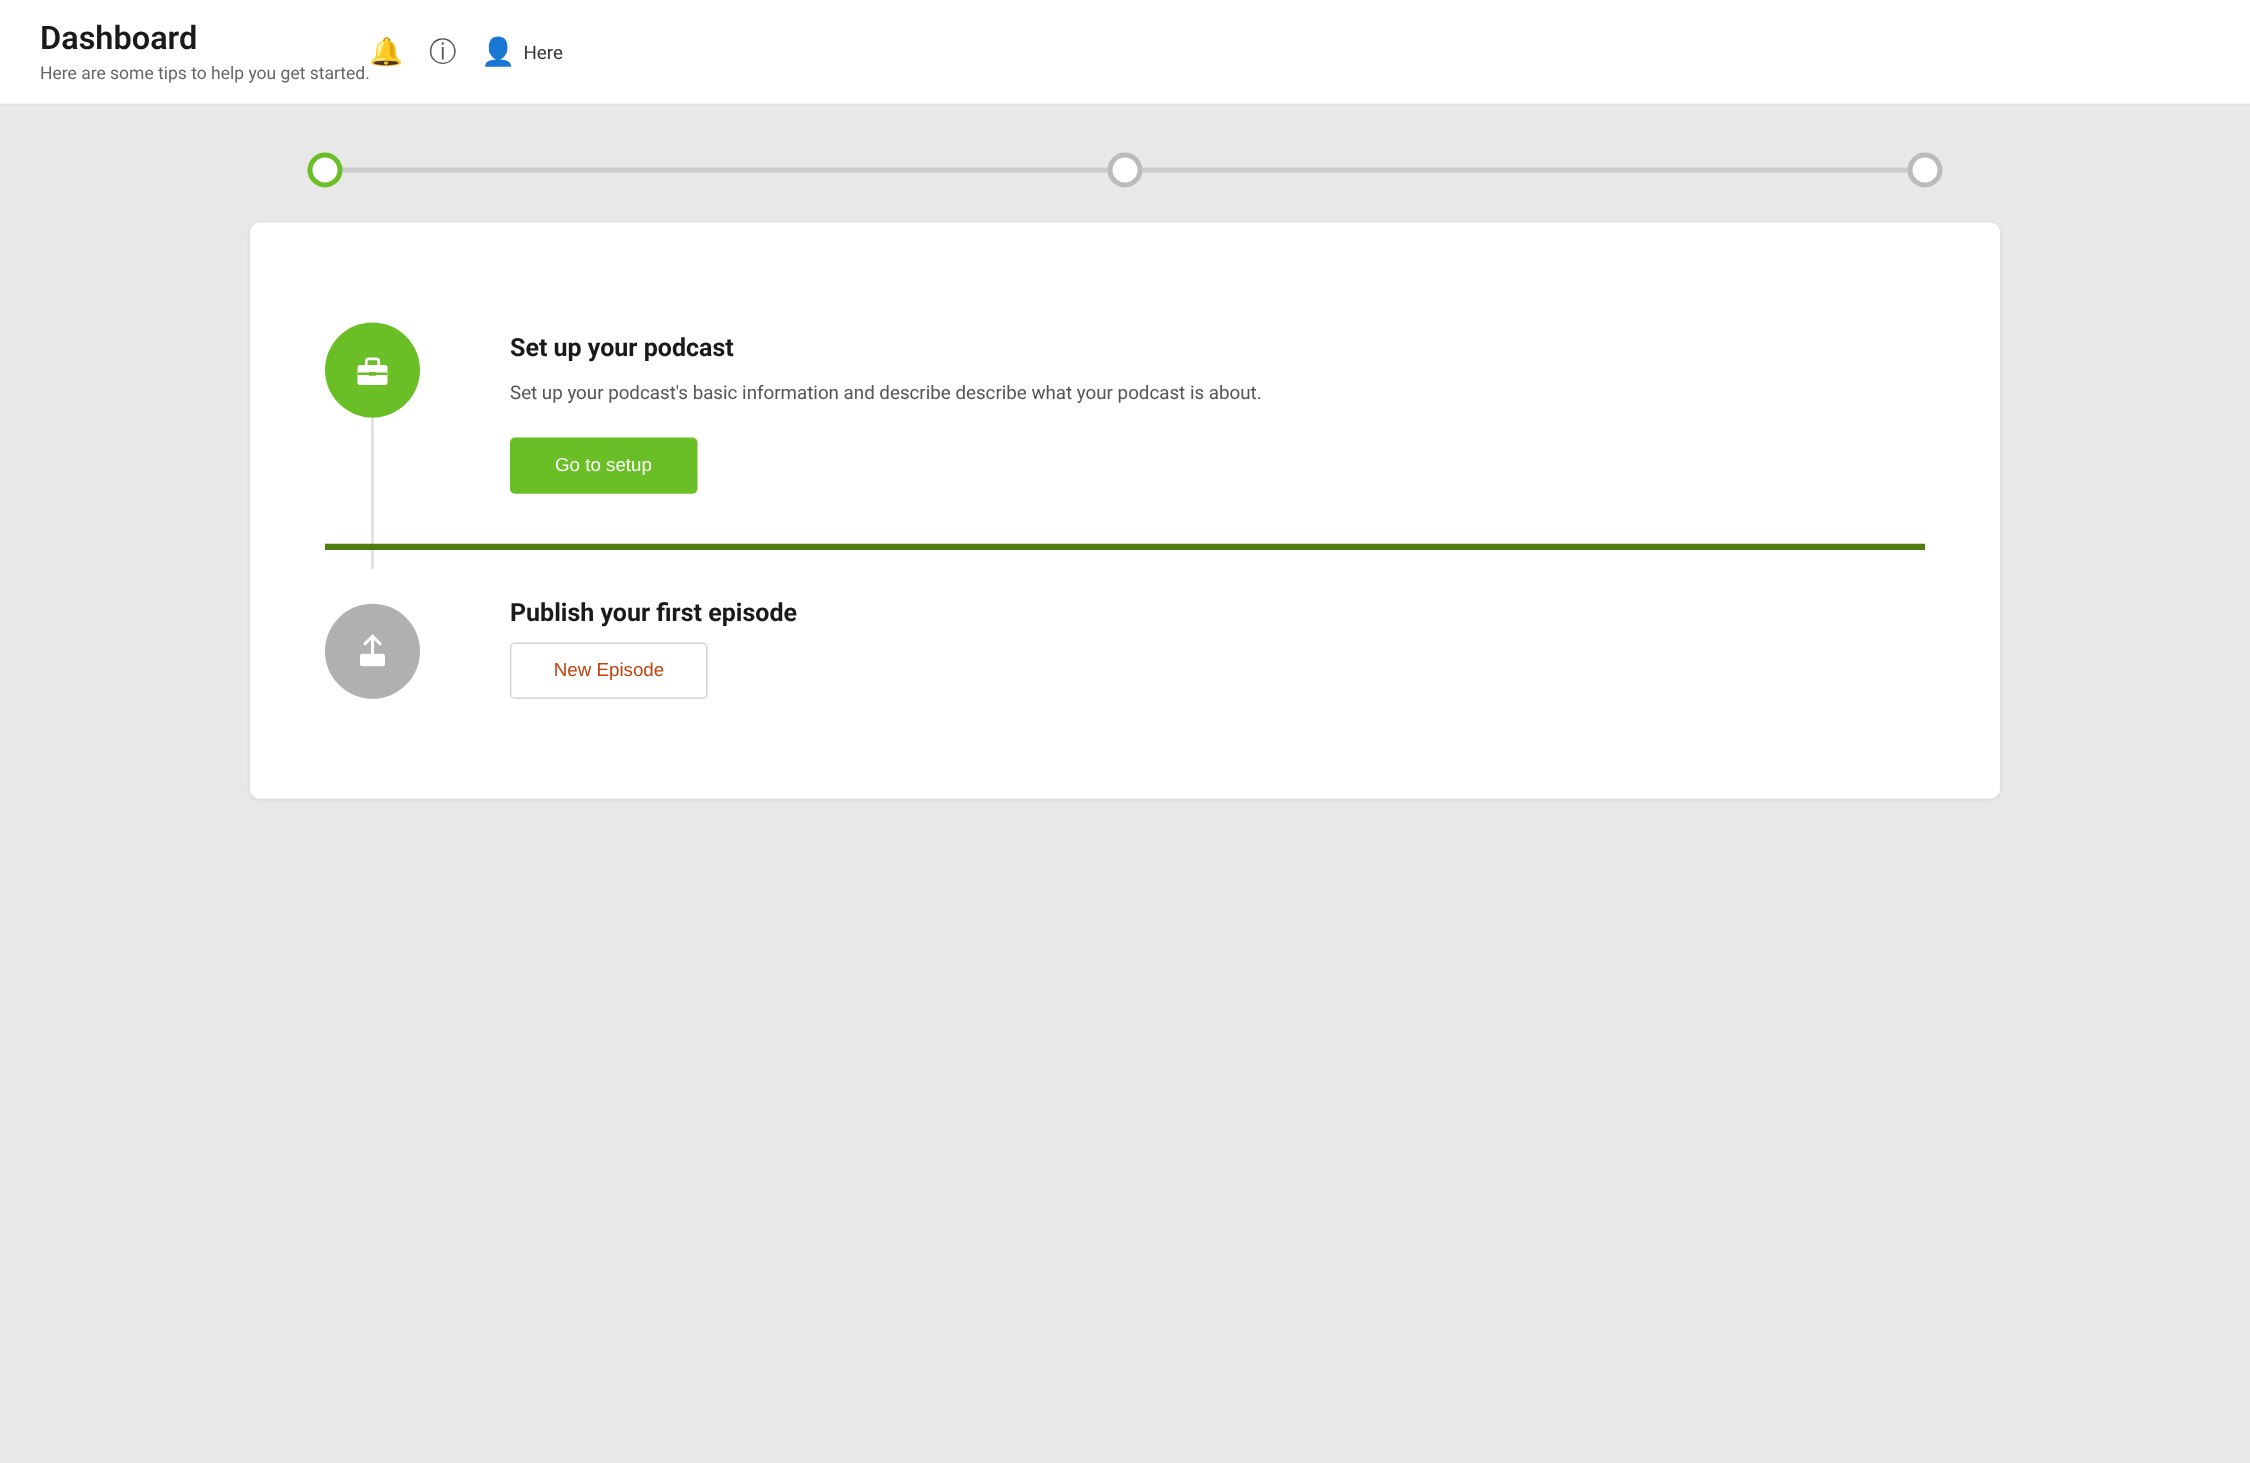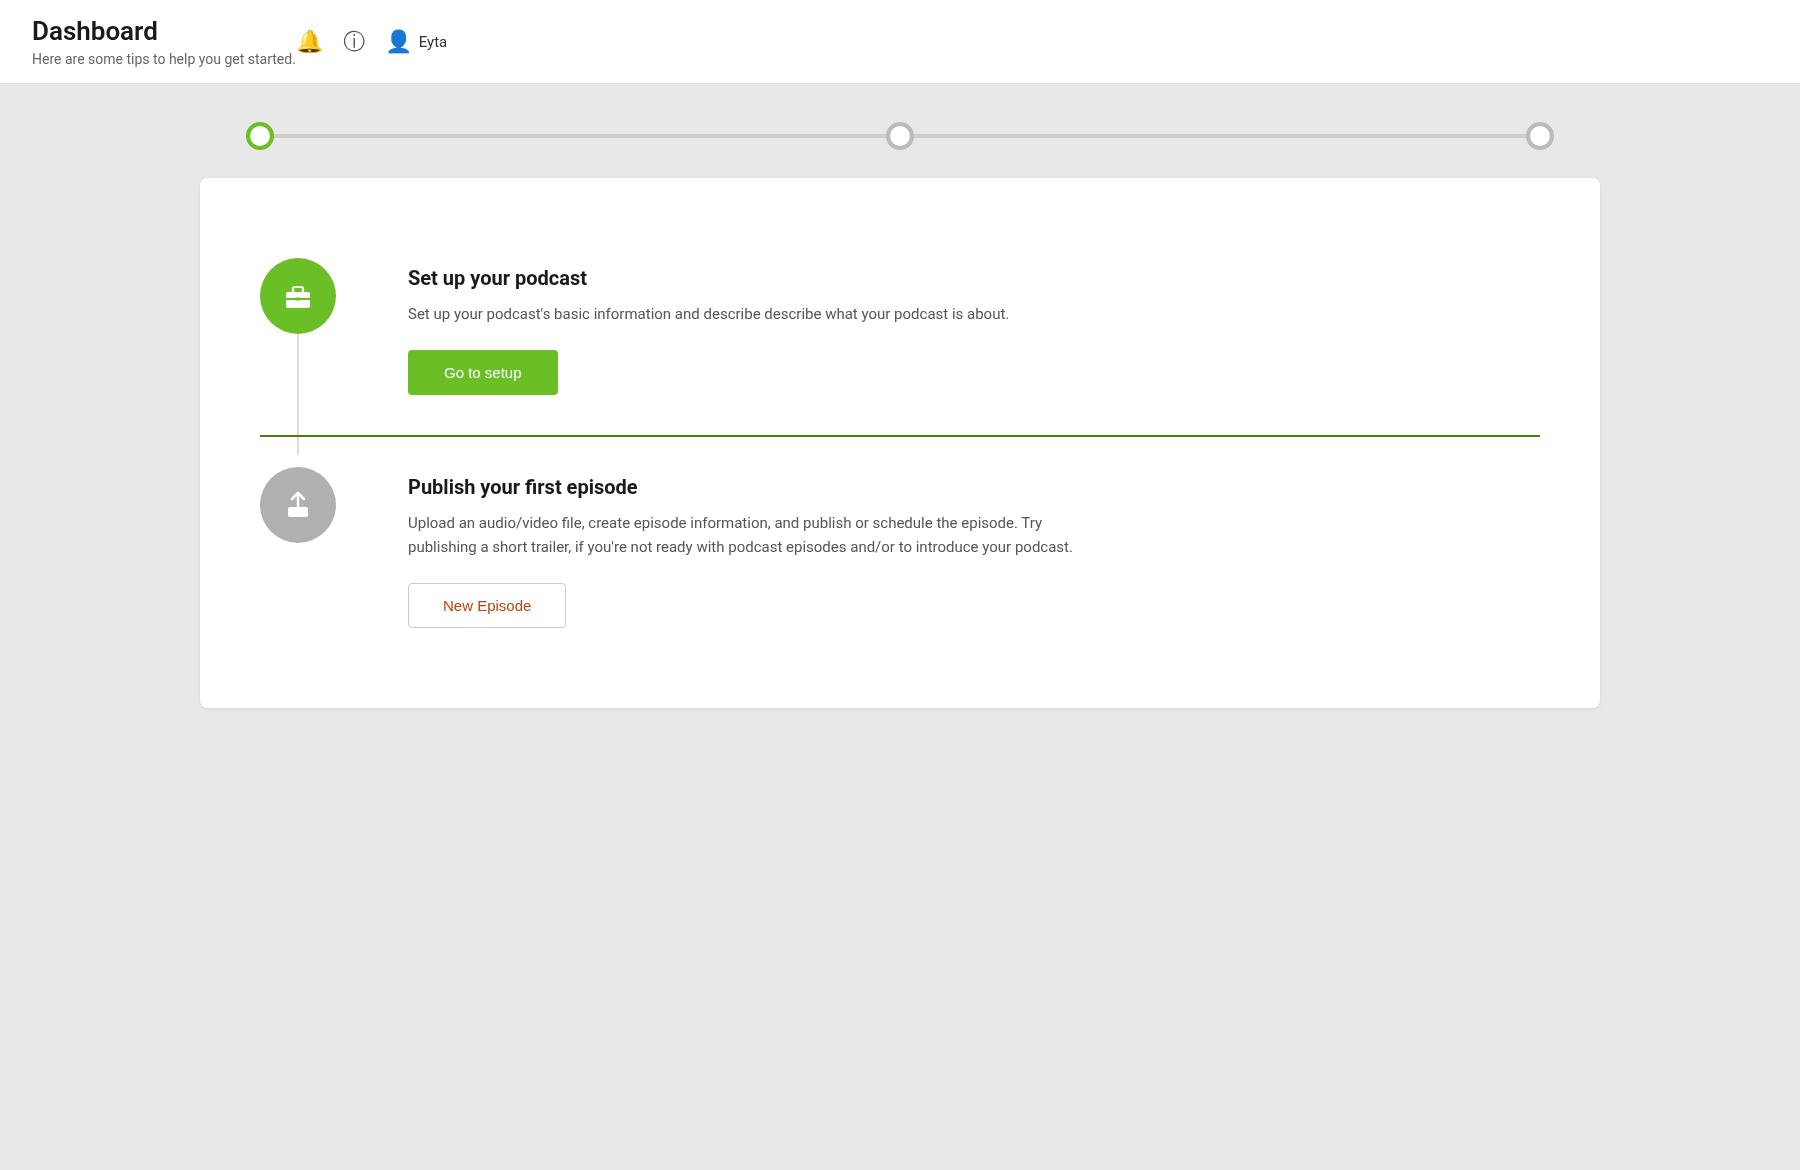--- a/index.html
+++ b/index.html
@@ -115,21 +115,22 @@
 
     
     .step-item {
       display: flex;
       align-items: flex-start;
       gap: 40px;
       padding: 30px 0;
       position: relative;
     }
     .step-item + .step-item {
-      border-top: 2px solid #4d7c0f;
+      border-top: 5px solid #4d7c0f;
+      align-items: flex-end;
     }
 
     
     .step-connector {
       position: absolute;
       left: 37px;
       top: 100px;
       bottom: -30px;
       width: 2px;
       background: #ddd;
@@ -211,21 +212,21 @@
 <div class="header">
   <div class="header-left">
     <div class="header-title">Dashboard</div>
     <div class="header-subtitle">Here are some tips to help you get started.</div>
   </div>
   <div class="header-right">
     <span class="header-icon" title="Notifications">🔔</span>
     <span class="header-icon" title="Help">ⓘ</span>
     <div class="header-user">
       <span class="header-user-icon">👤</span>
-      <span>Eyta</span>
+      <span>Here</span>
     </div>
   </div>
 </div>
 
 <div class="main">
 
   <div class="progress-bar-container">
     <div class="progress-track">
       <div class="progress-fill" style="width: 0%;"></div>
 
@@ -261,19 +262,18 @@
       <div class="step-icon-wrapper gray">
         <svg class="icon-upload" viewBox="0 0 36 36" fill="none" xmlns="http://www.w3.org/2000/svg">
           <rect x="8" y="20" width="20" height="10" rx="2" fill="white"></rect>
           <polyline points="18,6 18,20" stroke="white" stroke-width="2.5" stroke-linecap="round"></polyline>
           <polyline points="12,12 18,6 24,12" stroke="white" stroke-width="2.5" stroke-linecap="round" stroke-linejoin="round" fill="none"></polyline>
           <line x1="8" y1="28" x2="28" y2="28" stroke="white" stroke-width="2"></line>
         </svg>
       </div>
       <div class="step-content">
         <div class="step-title">Publish your first episode</div>
-        <div class="step-desc">Upload an audio/video file, create episode information, and publish or schedule the episode. Try publishing a short trailer, if you're not ready with podcast episodes and/or to introduce your podcast.</div>
         <button class="btn-outline">New Episode</button>
       </div>
     </div>
 
   </div>
 </div>
 
 </body></html>

